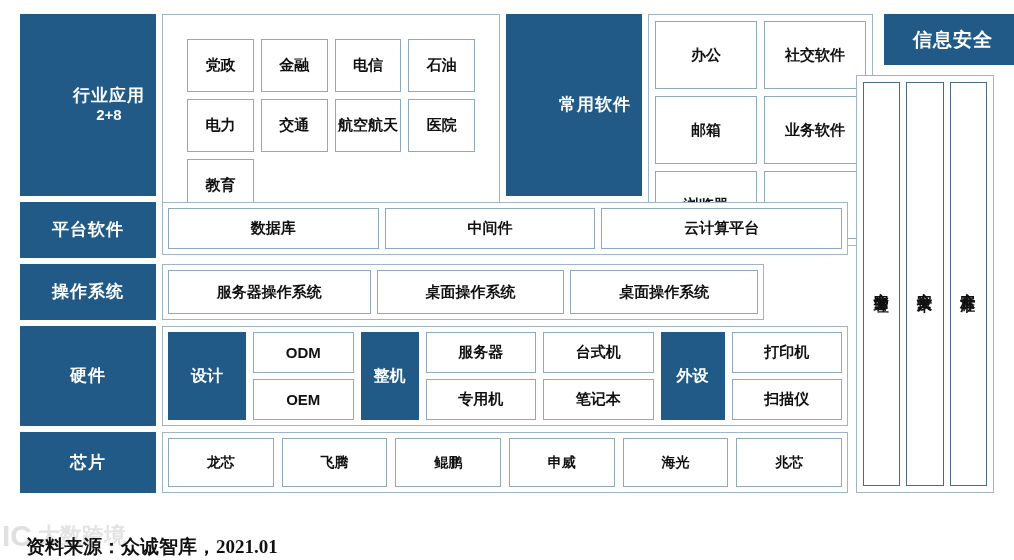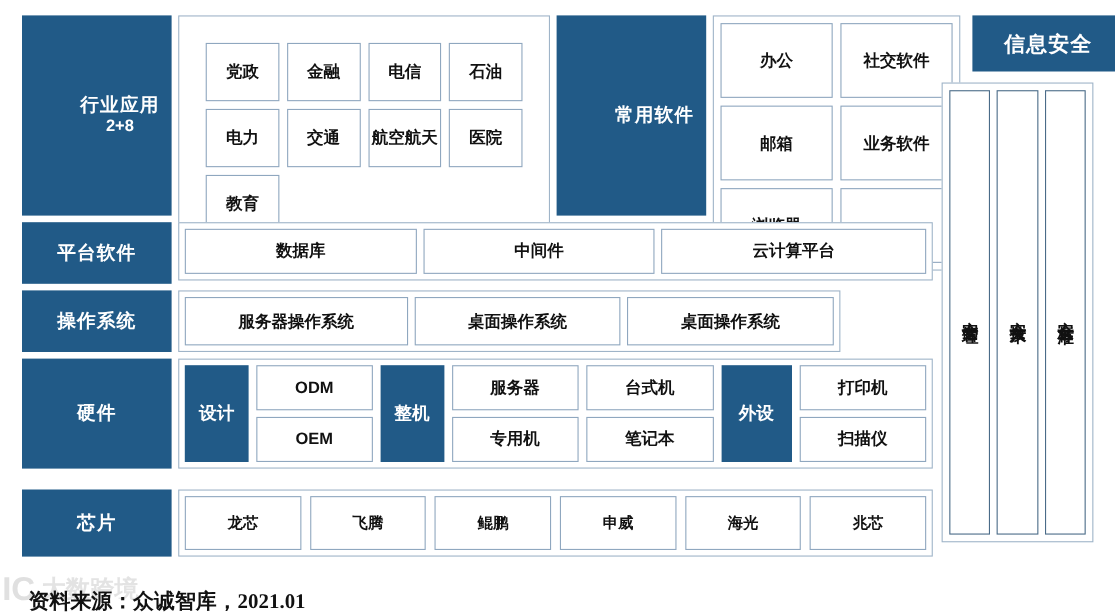--- a/index.html
+++ b/index.html
@@ -89,26 +89,26 @@
 
   
   #row-os{ top:250px; height:56px; width:744px; }
   #row-os .label-cell{ width:136px; height:56px; }
   #os-box{ margin-left:6px; }
 
   
   #row-hw{ top:312px; height:100px; width:828px; }
   #row-hw .label-cell{ width:136px; height:100px; }
   #hw-box{ margin-left:6px; gap:7px; }
-  #hw-design{ width:58px;font-family:Liberation Mono, monospace; }
+  #hw-design{ width:78px;font-family:Liberation Mono, monospace; }
   #hw-whole{ width:58px; }
   #hw-periph{ width:64px; }
 
   
-  #row-chip{ top:431px; height:61px; width:828px; }
+  #row-chip{ top:418px; height:61px; width:828px; }
   #row-chip .label-cell{ width:136px; height:61px; }
   #chip-box{ margin-left:6px; gap:8px; }
 
   
   #security{
     position:absolute; left:856px; top:14px; width:138px; height:479px;
   }
   #security-header{
     height:51px; width:138px;
     background:#215A87; color:#fff;

